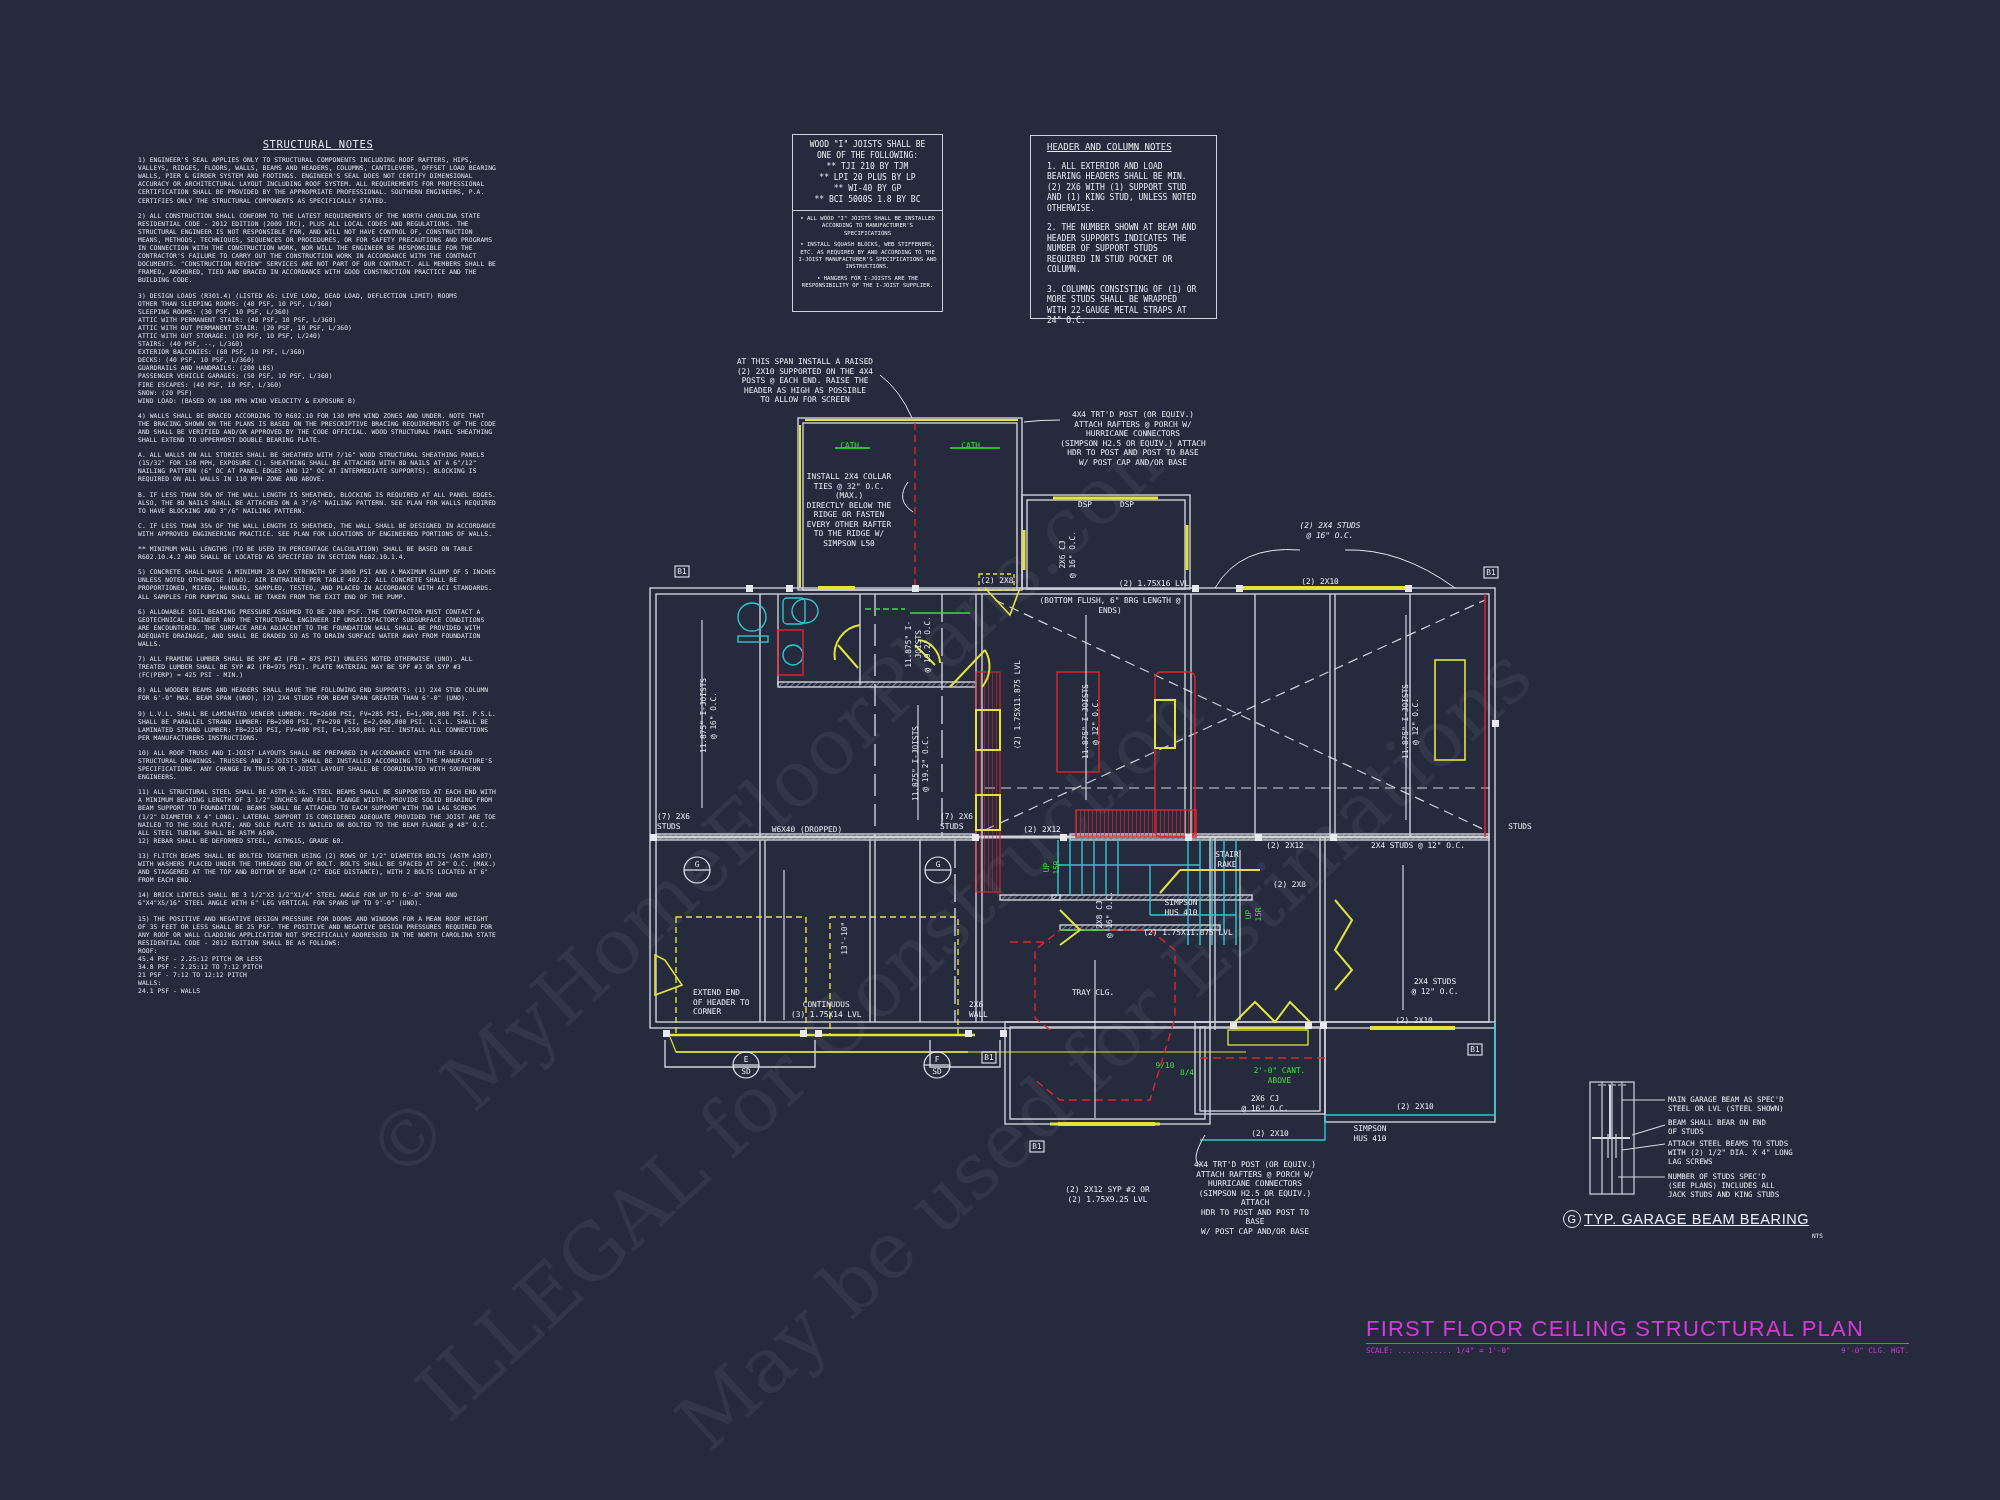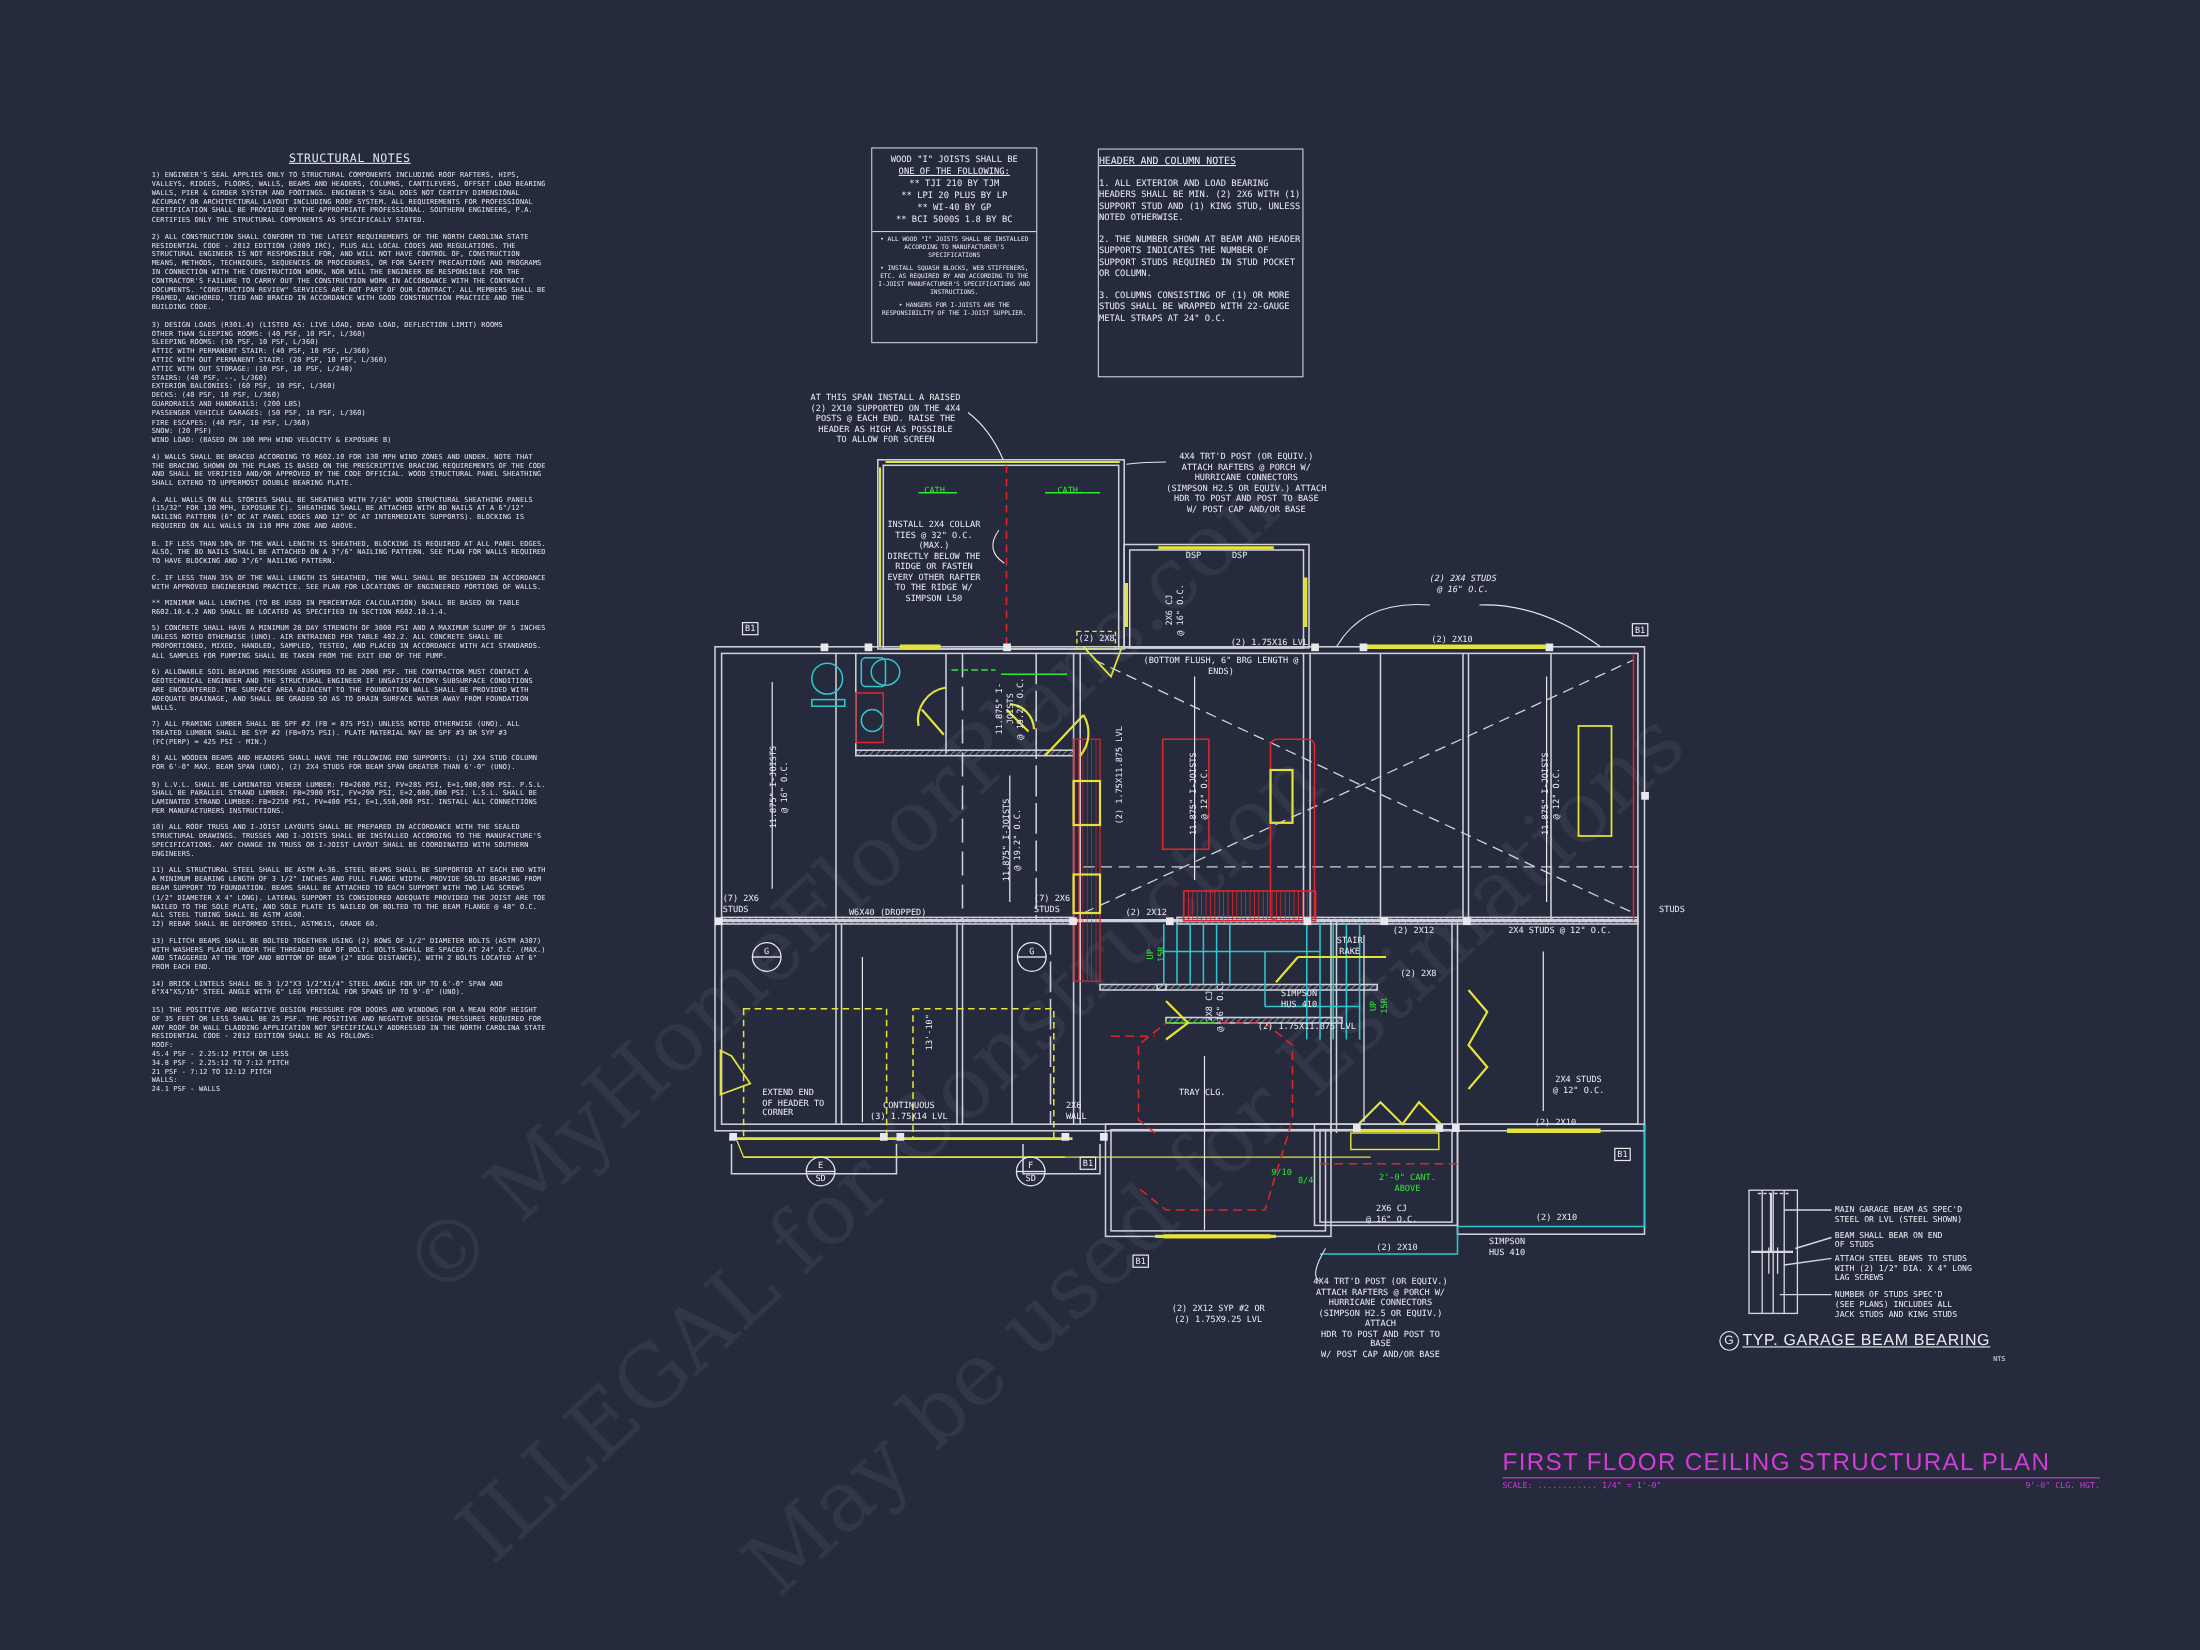--- a/index.html
+++ b/index.html
@@ -3,24 +3,24 @@
 <meta charset="utf-8">
 <style>
   html,body{margin:0;padding:0;}
   body{width:2000px;height:1500px;background:#252a3d;position:relative;overflow:hidden;font-family:"DejaVu Sans Mono","Liberation Mono",monospace;color:#e8e8ee;}
   .notes{position:absolute;left:138px;top:140px;width:360px;font-size:6.3px;line-height:8.1px;text-transform:uppercase;letter-spacing:0.1px;color:#e6e6ec;}
   .notes h2{font-size:10.5px;font-weight:normal;text-decoration:underline;text-align:center;margin:0 0 8px 0;letter-spacing:0.6px;}
   .notes p{margin:0 0 7px 0;white-space:pre-line;}
   .box{position:absolute;border:1.5px solid #cfd0d8;font-size:7px;line-height:9.5px;text-transform:uppercase;color:#ececf2;}
   .ibox{left:792px;top:134px;width:149px;height:176px;}
   .ibox .top{height:76px;border-bottom:1.5px solid #cfd0d8;text-align:center;padding-top:4px;box-sizing:border-box;font-size:8px;line-height:11px;}
-  .ibox .top .u{text-decoration:underline;}
+  .ibox .top .u{}
   .ibox .bot{text-align:center;font-size:5.6px;line-height:7.4px;padding:4px 4px;}
   .ibox .bot div{margin-bottom:4px;}
-  .hbox{left:998px;top:135px;width:187px;height:208px;padding:6px 0;box-sizing:border-box;font-size:8px;line-height:10.5px;}
+  .hbox{left:1030px;top:135px;width:187px;height:184px;padding:6px 16px;box-sizing:border-box;font-size:8px;line-height:10.5px;}
   .hbox .title{text-decoration:underline;font-size:9px;margin-bottom:9px;}
   .hbox p{margin:0 0 9px 0;}
   .plan{position:absolute;left:0;top:0;width:2000px;height:1500px;}
   .lbl{position:absolute;font-size:7.8px;line-height:9.5px;text-transform:uppercase;color:#ececf2;text-align:center;white-space:pre-line;}
   .lbl.left{text-align:left;}
   .grn{color:#33e833;}
   .title-block{position:absolute;left:1366px;top:1316px;width:543px;color:#d43bd8;}
   .title-block .main{font-size:22px;letter-spacing:1.2px;border-bottom:1.5px solid #d43bd8;padding-bottom:1px;white-space:nowrap;font-family:"Liberation Sans",sans-serif;}
   .title-block .sub{display:flex;justify-content:space-between;font-size:7.5px;margin-top:2px;text-transform:uppercase;}
   .detail-title{position:absolute;left:1563px;top:1210px;font-size:14.5px;letter-spacing:0.6px;color:#ececf2;font-family:"Liberation Sans",sans-serif;}

